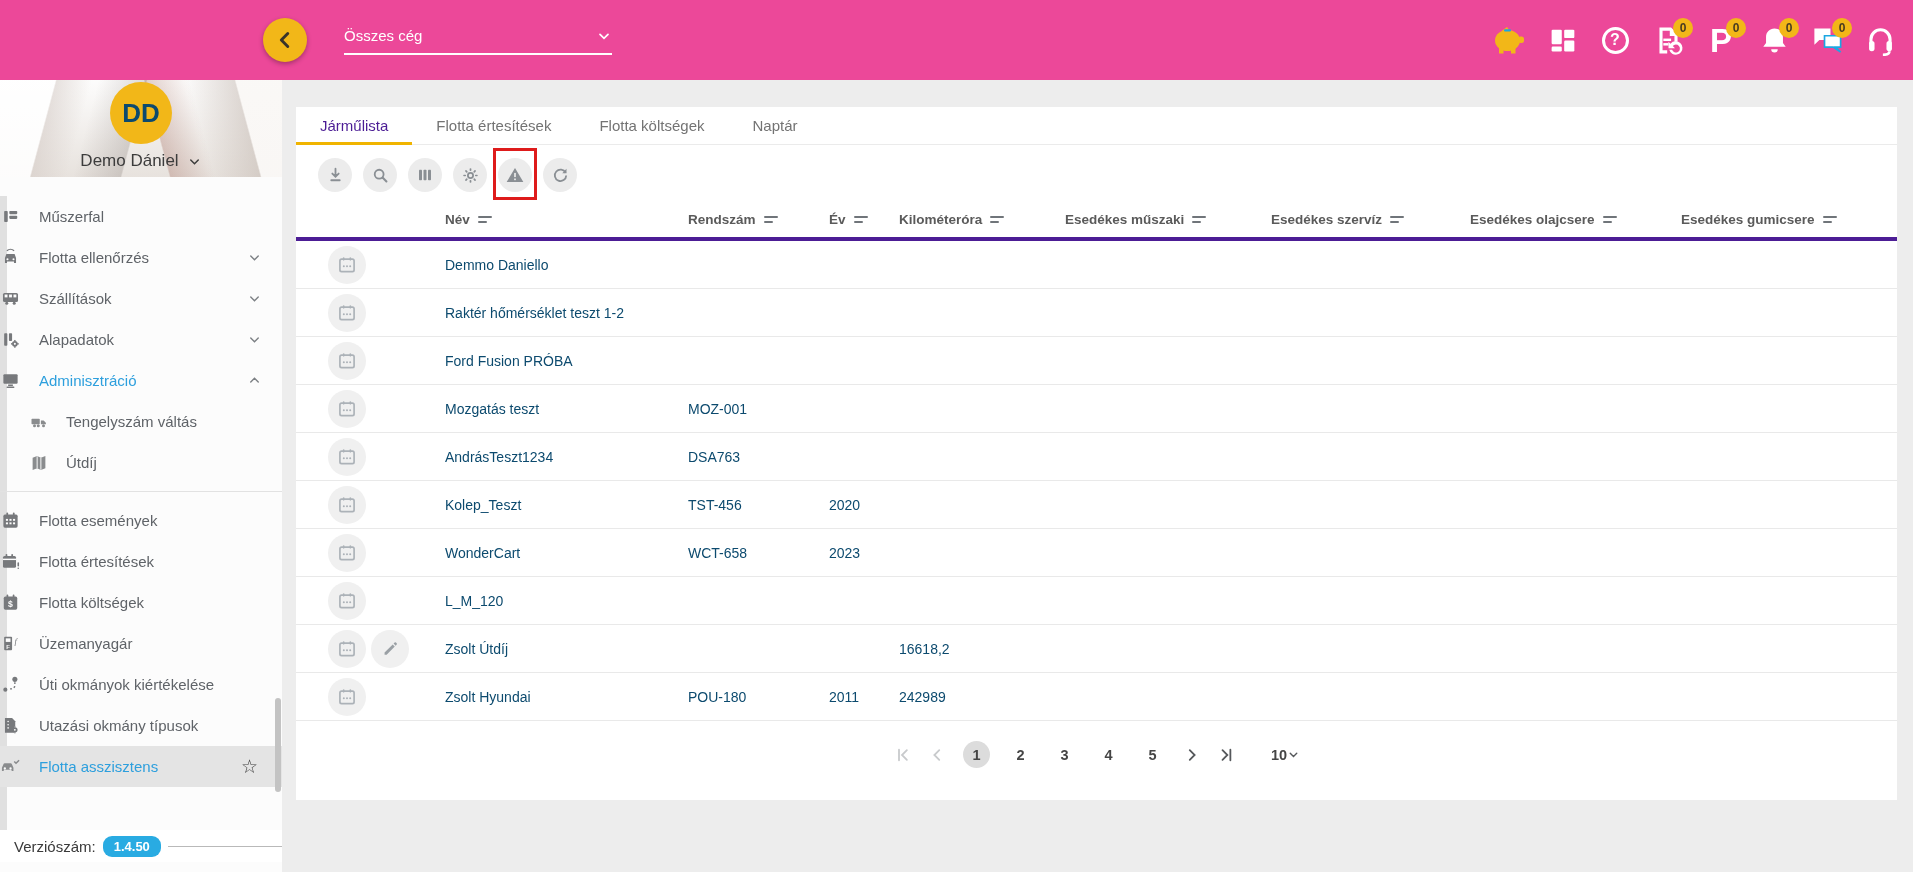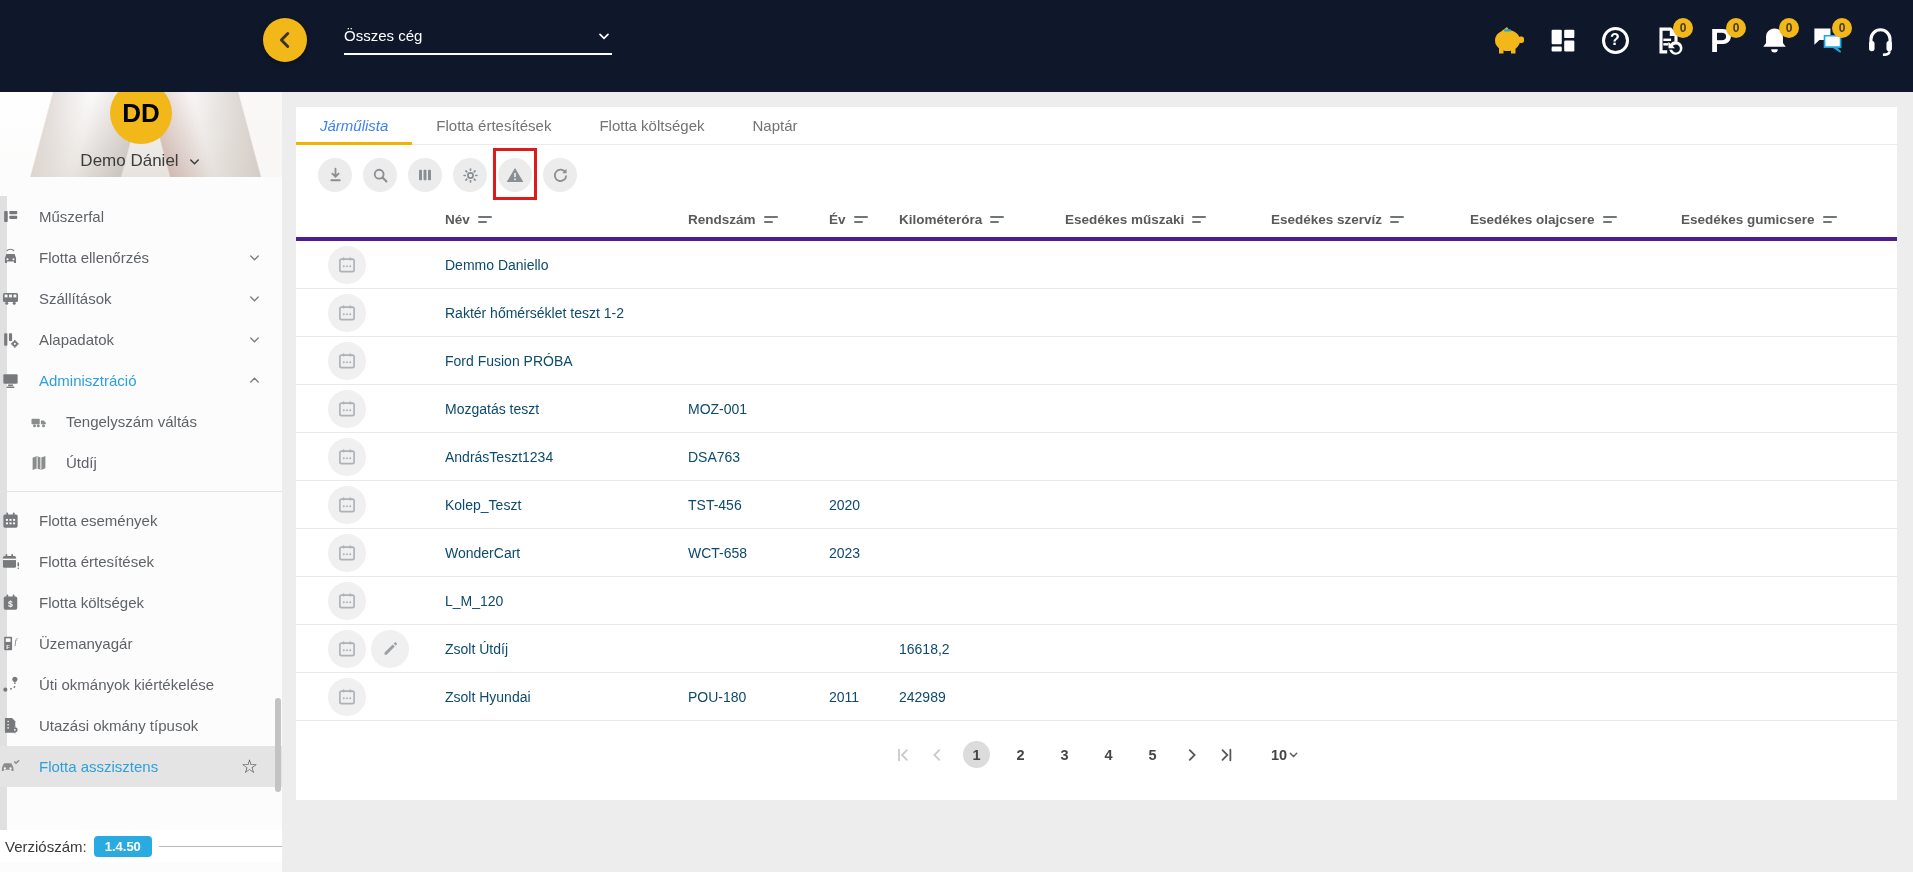--- a/index.html
+++ b/index.html
@@ -1,21 +1,21 @@
 <!DOCTYPE html>
 <html><head>
 <meta charset="utf-8">
 <style>
   * { margin:0; padding:0; box-sizing:border-box; }
   html,body { width:1913px; height:872px; overflow:hidden; }
   body { position:relative; background:#ededed; font-family:"Liberation Sans", sans-serif; }
   svg { display:block; }
 
   
-  .topbar { position:absolute; left:0; top:0; width:1913px; height:92px; background:#0f172a; z-index:20;padding-left:32px; }
+  .topbar { position:absolute; left:0; top:0; width:1913px; height:80px; background:#ec4899; z-index:20;padding-left:32px; }
   .collapse-btn { position:absolute; left:263px; top:18px; width:44px; height:44px; border-radius:50%;
     background:#F2B718; border:none; display:flex; align-items:center; justify-content:center;
     box-shadow:0 2px 5px rgba(0,0,0,.3); cursor:pointer; }
   .company-select { position:absolute; left:344px; top:27px; width:268px; padding-bottom:9px;
     border-bottom:2px solid #fff; color:#fff; font-size:15px; display:flex; align-items:center;
     justify-content:space-between; cursor:pointer; }
   .topbar-icons { position:absolute; right:16px; top:0; height:80px; display:flex; align-items:center; gap:19px; }
   .tbi { position:relative; width:34px; height:36px; display:flex; align-items:center; justify-content:center; cursor:pointer; }
   .badge { position:absolute; top:-4px; right:-8px; width:20px; height:20px; border-radius:50%;
     background:#F2B718; color:#473c22; font-size:12px; font-weight:bold; display:flex;
@@ -27,48 +27,48 @@
   
   .sidebar { position:absolute; left:0; top:80px; width:282px; height:792px; background:#fcfcfc; z-index:10; }
   .sb-header { position:relative; height:97px; background-color:#efecea; overflow:hidden;
     background-image:
       linear-gradient(105deg, rgba(255,255,255,.9) 18%, rgba(210,200,195,.5) 18.5%, transparent 30%),
       linear-gradient(255deg, rgba(250,248,246,.95) 15%, rgba(190,178,170,.45) 15.5%, transparent 32%),
       linear-gradient(75deg, transparent 55%, rgba(150,85,70,.28) 55.5%, transparent 70%),
       linear-gradient(285deg, transparent 52%, rgba(120,110,105,.25) 52.5%, transparent 68%),
       linear-gradient(180deg, rgba(255,255,255,.85) 0%, rgba(228,222,216,.7) 100%); }
   .avatar { position:absolute; left:50%; transform:translateX(-50%); top:2px; width:62px; height:62px;
-    border-radius:50%; background:#F2B718; color:#000000; font-size:26px; font-weight:bold;
+    border-radius:50%; background:#F2B718; color:#0c4a6e; font-size:26px; font-weight:bold;
     display:flex; align-items:center; justify-content:center; }
   .user-row { position:absolute; bottom:6px; width:100%; display:flex; align-items:center;
     justify-content:center; gap:8px; color:#3c3c3c; font-size:17px; cursor:pointer; }
   .menu { position:absolute; left:0; top:116px; width:282px; }
   .mi { height:41px; display:flex; align-items:center; gap:19px;
     color:#5f6368; font-size:15px; cursor:pointer; }
   .mi .ic { width:20px; display:flex; justify-content:center; }
   .mi.sub { padding-left:29px; gap:17px; }
   .mi.active { color:#2D9FDD; }
   .mi .chev { margin-left:auto; margin-right:20px; }
   .menu-divider { height:1px; background:#e2e2e2; margin:8px 0; }
   .mi.assist { background:#e4e4e4; }
   .mi .star { margin-left:auto; margin-right:24px; font-size:19px; color:#3c3c3c; line-height:1; }
   .left-strip { position:absolute; left:0; top:116px; width:7px; height:634px; background:#e0e0e0; }
   .right-thumb { position:absolute; left:275px; top:618px; width:6px; height:94px; background:#c3c3c3; border-radius:3px; }
   .version-row { position:absolute; left:0; top:750px; width:282px; height:32px; background:#fff;
-    display:flex; align-items:center; gap:7px; padding-left:5px; font-size:15px; color:#3a3a3a; }
+    display:flex; align-items:center; gap:7px; padding-left:14px; font-size:15px; color:#3a3a3a; }
   .version-badge { background:#29ABE2; color:#fff; font-size:13px; font-weight:bold;
-    padding:3px 11px; border-radius:4px; }
+    padding:3px 11px; border-radius:9px; }
   .version-line { flex:1; height:1px; background:#b9b9b9; }
 
   
   .card { position:absolute; left:296px; top:107px; width:1601px; height:693px; background:#fff; }
   .tabs { height:38px; display:flex; border-bottom:1px solid #ebebeb; }
   .tab { padding:0 24px; display:flex; align-items:center; font-size:15px; color:#737373;
     position:relative; cursor:pointer; }
-  .tab.active { color:#3b82f6;font-style:italic; }
+  .tab.active { color:#4c1d95; }
   .tab.active::after { content:''; position:absolute; left:0; right:0; bottom:-1px; height:3px; background:#F0B400; }
   .toolbar { display:flex; align-items:center; gap:11px; height:52px; padding-left:22px; margin-top:4px; }
   .tool-btn { width:34px; height:34px; border-radius:50%; background:#ececec; border:none;
     display:flex; align-items:center; justify-content:center; cursor:pointer; }
   .tool-wrap { position:relative; display:flex; }
   .red-frame { position:absolute; left:-5px; top:-10px; right:-5px; bottom:-8px; border:3px solid #DE1B1B; pointer-events:none; }
 
   .thead { display:grid; grid-template-columns:149px 243px 141px 70px 166px 206px 199px 211px 1fr;
     height:40px; align-items:center; border-bottom:4px solid #4c1d95; font-size:13.5px;
     font-weight:bold; color:#5a5a5a; }

